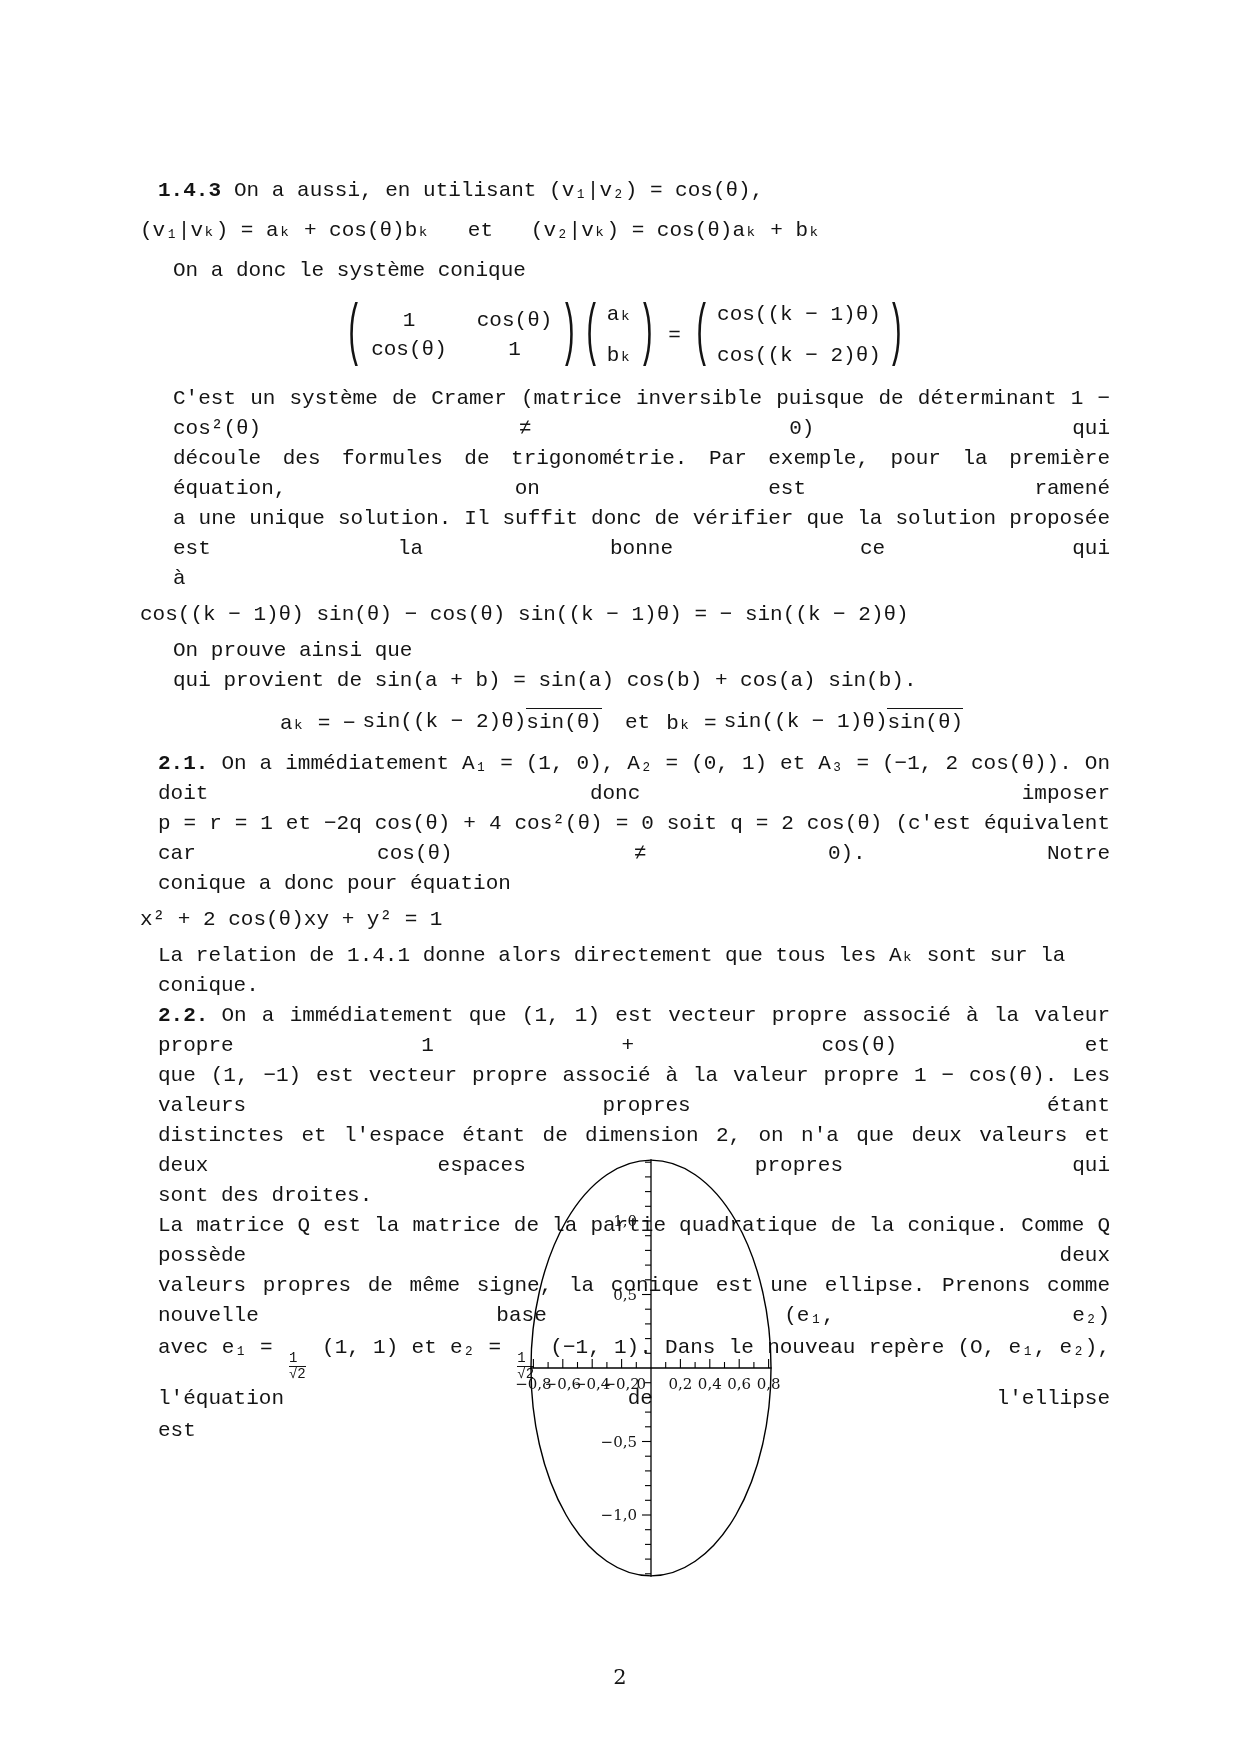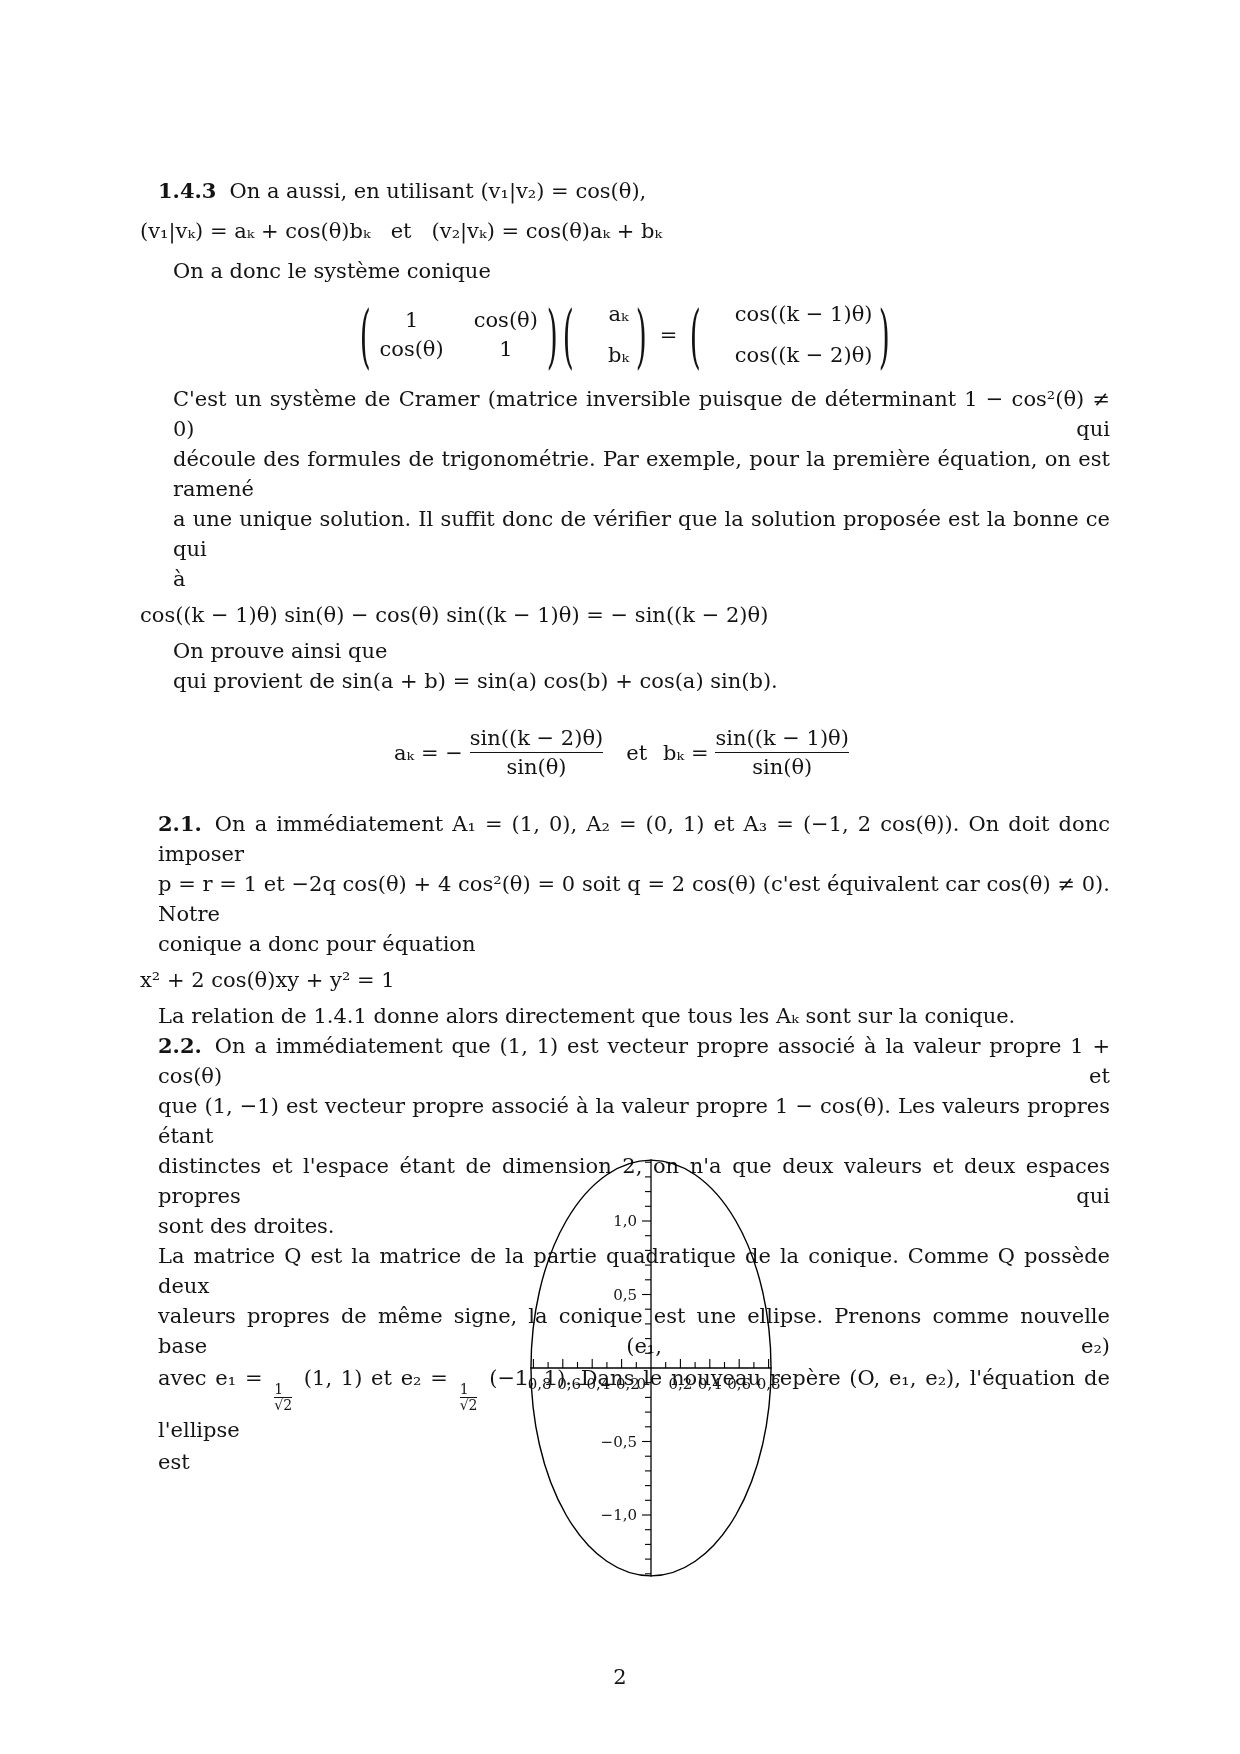--- a/index.html
+++ b/index.html
@@ -6,21 +6,21 @@
   .page {
     position: relative;
     width: 1240px; height: 1754px;
     margin: 0 auto;
     background: #ffffff;
     color: #141414;
     font-family: "DejaVu Serif", "Liberation Serif", serif;
     font-size: 21px;
     overflow: hidden;
   }
-  .content { position: absolute; left: 140px; right: 130px; top: 176px; }
+  .content { position: absolute; left: 140px; right: 130px; top: 176px; font-family: Liberation Mono, monospace; }
   .line { line-height: 30px; min-height: 30px; }
   .jline { text-align: justify; text-align-last: justify; }
   .ind18 { margin-left: 18px; }
   .ind33 { margin-left: 33px; }
   .blabel { font-weight: bold; margin-right: 13px; }
   .eq { line-height: 30px; white-space: pre; }
   .eq1 { margin: 10px 0; }
   .eqm { margin: 6px 0; }
   .eqk { margin: 12px 0; }
 
@@ -34,27 +34,27 @@
     transform: scaleY(2.55) scaleX(1.05);
     margin: 0 3px; line-height: 1;
   }
   .mat2 {
     display: grid; grid-template-columns: auto auto;
     column-gap: 30px; row-gap: 0px; text-align: center;
     line-height: 29px; padding: 0 6px;
   }
   .mat1 {
     display: grid; grid-template-columns: auto;
-    row-gap: 12px; text-align: center; line-height: 29px; padding: 0 4px; margin-left: 27px;
+    row-gap: 12px; text-align: center; line-height: 29px; padding: 0 4px;
   }
   .meq { margin: 0 10px; }
 
   
   .fracrow { display: flex; align-items: center; justify-content: center; }
-  .frac { display: inline-flex; flex-direction: column; text-align: center; margin: 16px 7px; line-height: 28px; }
+  .frac { display: inline-flex; flex-direction: row; text-align: right; margin: 0 7px; line-height: 28px; }
   .frac .den { border-top: 1.4px solid #141414; }
   .etgap { margin: 0 16px; }
 
   
   .ifrac {
     display: inline-flex; flex-direction: column; text-align: center;
     font-size: 14px; line-height: 15px; vertical-align: -9px; margin: 0 3px;
   }
   .ifrac .den { border-top: 1px solid #141414; }
 

